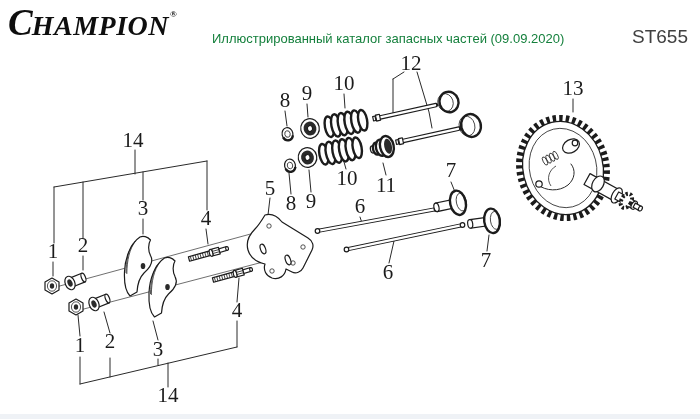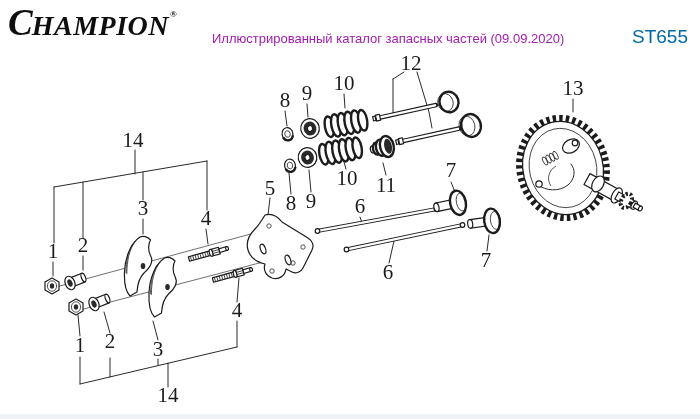--- a/index.html
+++ b/index.html
@@ -9,24 +9,24 @@
   }
   .logo{
     position:absolute;left:8px;top:4px;white-space:nowrap;
     font-family:Liberation Serif, serif;
     font-weight:bold;font-style:italic;color:#0e0e0e;line-height:1;
   }
   .logo-c{font-size:37px;letter-spacing:-1px;}
   .logo-rest{font-size:28px;letter-spacing:0.5px;}
   .logo-reg{font-size:9px;font-style:normal;vertical-align:18px;margin-left:1px;}
   .title{
-    position:absolute;left:212px;top:31px;font-size:13px;color:#a21caf;
+    position:absolute;left:212px;top:31px;font-size:13px;color:#15803d;
   }
   .model{
-    position:absolute;left:632px;top:26px;font-size:19px;color:#0369a1;
+    position:absolute;left:632px;top:26px;font-size:19px;color:#404040;
   }
   svg#diagram{position:absolute;left:0;top:0;}
   .ln{stroke:#2a2a2a;stroke-width:1;fill:none;stroke-linecap:round;}
   .axis{stroke:#4a4a4a;stroke-width:0.8;fill:none;}
   .part{fill:#ffffff;stroke:#1c1c1c;stroke-width:1.2;stroke-linejoin:round;}
   .partT{fill:#ffffff;stroke:#1c1c1c;stroke-width:2.4;}
   .dk{fill:#2a2a2a;stroke:none;}
   .thin{stroke:#1c1c1c;stroke-width:0.75;fill:none;}
   .callout{
     font-family:"Liberation Serif","DejaVu Serif",serif;font-size:21px;fill:#1b1b1b;

